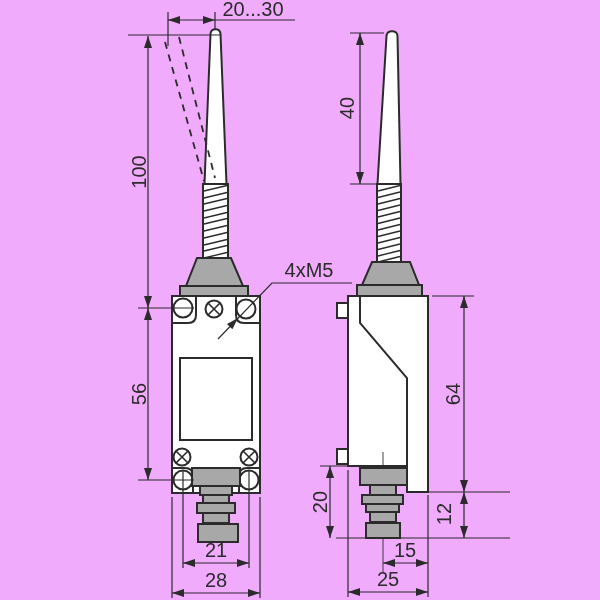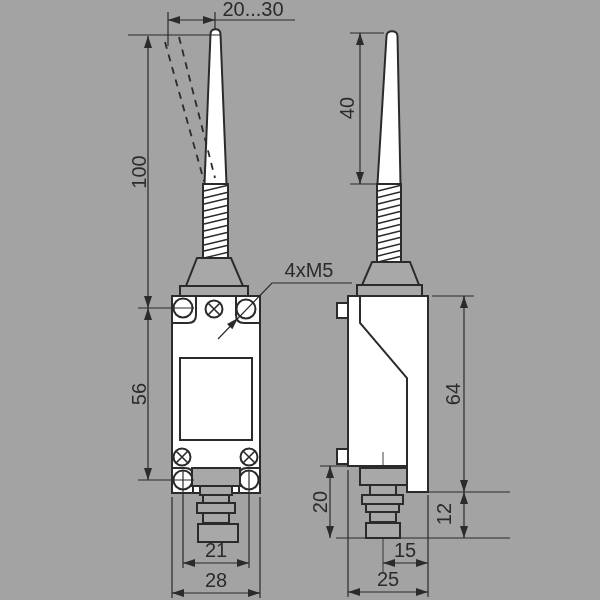--- a/index.html
+++ b/index.html
@@ -1,16 +1,16 @@
 <!DOCTYPE html>
 <html><head>
 <meta charset="utf-8">
 <style>
   html,body{margin:0;padding:0;background:#ffffff;}
-  .stage{width:600px;height:600px;background:#a3a3a3;position:relative;font-family:"Liberation Sans",sans-serif;}
+  .stage{width:600px;height:600px;background:#f0abfc;position:relative;font-family:"Liberation Sans",sans-serif;}
   .ol{fill:#ffffff;stroke:#2b2b2b;stroke-width:2;}
   .ln{fill:none;stroke:#2b2b2b;stroke-width:2;}
   .gray{stroke:#2b2b2b;stroke-width:2;}
   .thin{fill:none;stroke:#2b2b2b;stroke-width:1.2;}
   .dim{fill:none;stroke:#2b2b2b;stroke-width:1.2;}
   .dash{fill:none;stroke:#2b2b2b;stroke-width:1.8;stroke-dasharray:7 6;}
   .coil{fill:none;stroke:#2b2b2b;stroke-width:1.3;}
   .cl{fill:none;stroke:#2b2b2b;stroke-width:0.9;}
   .xln{fill:none;stroke:#2b2b2b;stroke-width:1.6;}
   .ah{fill:#2b2b2b;stroke:none;}

